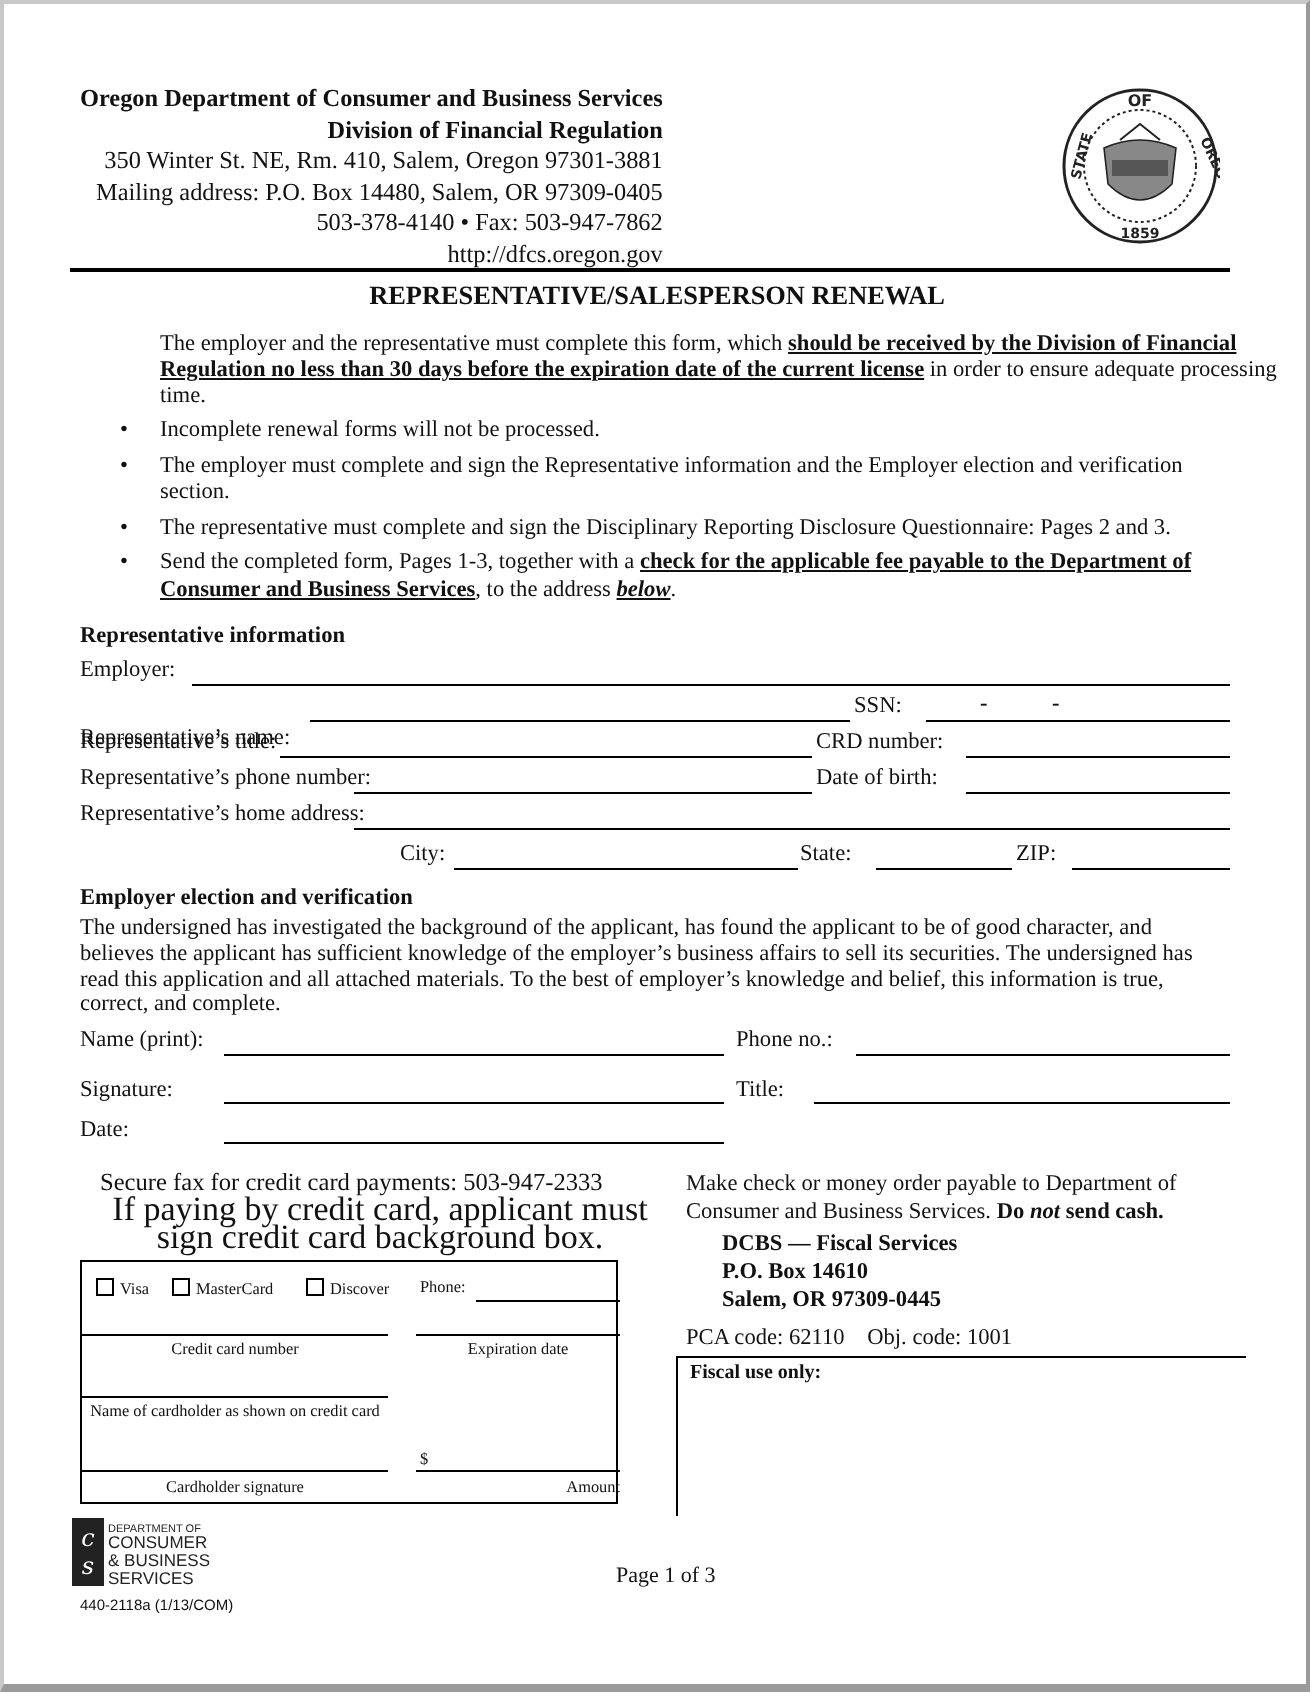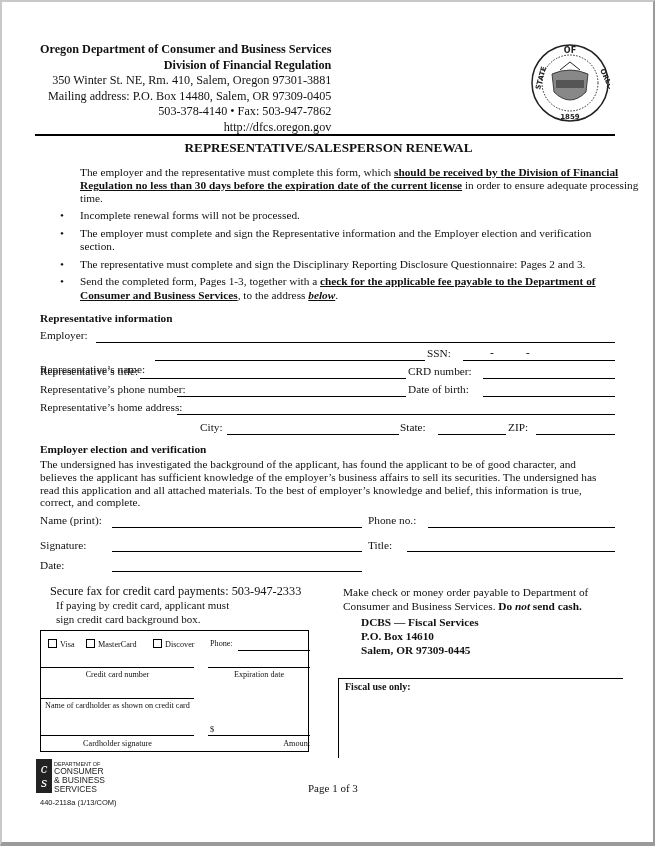--- a/index.html
+++ b/index.html
@@ -23,21 +23,21 @@
   .intro { left: 40px; top: 166px; width: 565px; font-size: 11.3px; line-height: 13.2px; margin-left: 40px; }
   .u { text-decoration: underline; font-weight: bold; }
   .bul { left: 60px; top: 209px; width: 548px; font-size: 11.3px; line-height: 13.2px; }
   .bul .li { position: relative; padding-left: 20px; margin-bottom: 4.5px; }
   .bul .li:before { content: "•"; position: absolute; left: 0; top: 0; }
   .sec { font-weight: bold; font-size: 11.3px; left: 40px; }
   .lbl { font-size: 11.3px; white-space: nowrap; }
   .line { height: 1px; background: #000; }
   .para { left: 40px; top: 458px; width: 570px; font-size: 11.3px; line-height: 12.8px; }
   .faxt { font-weight: normal; font-size: 12.3px; left: 50px; top: 584px; }
-  .faxs { font-size: 11px; left: 56px; width: 300px; line-height: 14px; top: 598px; }
+  .faxs { font-size: 17px; left: 40px; width: 300px; text-align: center; line-height: 14px; top: 598px; }
   .ccbox { left: 40px; top: 630px; width: 269px; height: 122px; border: 1px solid #000; box-sizing: border-box; }
   .cc { font-size: 8.2px; white-space: nowrap; }
   .chk { display: inline-block; width: 7px; height: 7px; border: 1px solid #000; margin-right: 3px; vertical-align: -1px; }
   .right { left: 343px; top: 585px; font-size: 11.3px; line-height: 14px; }
   .fiscal { left: 338px; top: 678px; width: 285px; height: 80px; border-top: 1px solid #000; border-left: 1px solid #000; box-sizing: border-box; }
   .fiscal span { font-weight: bold; font-size: 10px; position: absolute; left: 6px; top: 2px; }
   .logo { left: 36px; top: 759px; width: 80px; height: 34px; }
   .form-no { left: 40px; top: 798px; font-family: "Liberation Sans", sans-serif; font-size: 7.5px; }
   .pageno { left: 308px; top: 782px; font-size: 11px; }
 </style>
@@ -158,20 +158,21 @@
 </div>
 
 <div class="abs right">
   <div>Make check or money order payable to Department of</div>
   <div><span>Consumer and Business Services. </span><b>Do </b><b><i>not</i></b><b> send cash.</b></div>
   <div style="padding-left:18px;font-weight:bold;margin-top:2px">
     <div>DCBS — Fiscal Services</div>
     <div>P.O. Box 14610</div>
     <div>Salem, OR  97309-0445</div>
   </div>
+  <div style="margin-top:5px"><span>PCA code: 62110</span>&nbsp;&nbsp;&nbsp;&nbsp;<span>Obj. code: 1001</span></div>
 </div>
 
 <div class="abs fiscal">
   <span>Fiscal use only:</span>
 </div>
 
 <svg class="abs logo" viewBox="0 0 80 34">
   <rect x="0" y="0" width="16" height="34" fill="#222"></rect>
   <text x="8" y="14" font-size="12" fill="#fff" text-anchor="middle" font-family="DejaVu Serif, serif" font-style="italic">c</text>
   <text x="8" y="28" font-size="12" fill="#fff" text-anchor="middle" font-family="DejaVu Serif, serif" font-style="italic">s</text>

